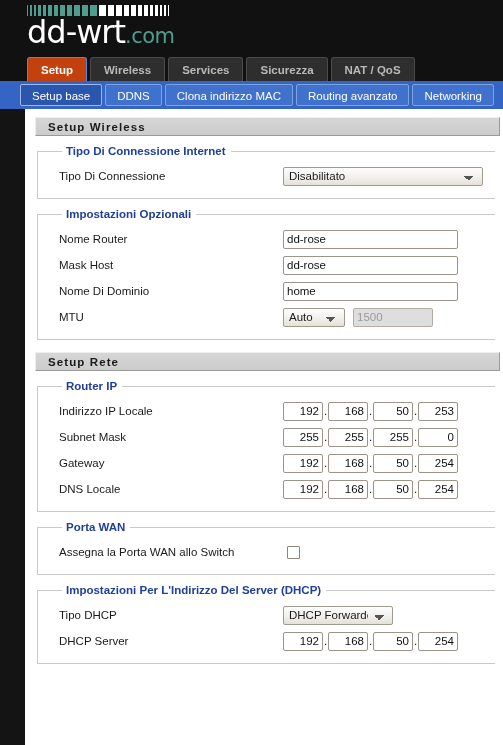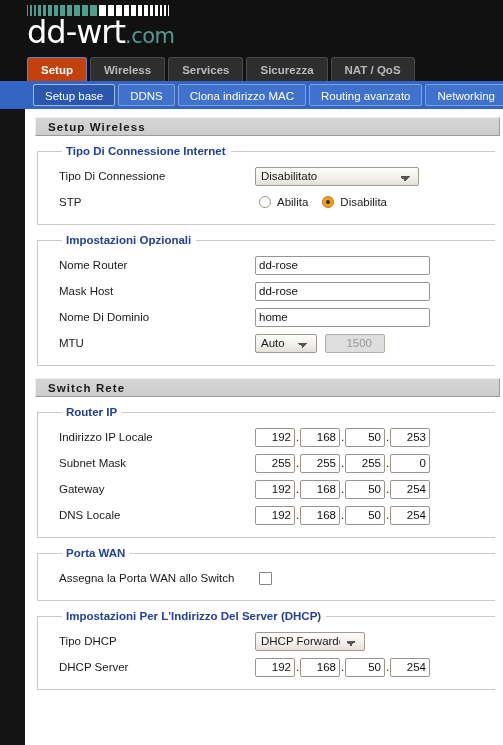--- a/index.html
+++ b/index.html
@@ -98,21 +98,21 @@
     background: #c2410c;
     color: #ffffff;
     border-color: #5a86d8;
   }
 
   
   .subtabbar {
     position: relative;
     height: 28px;
     background: #3465c4;
-    padding-left: 33px;
+    padding-left: 20px;
     display: flex;
     align-items: center;
     gap: 3px;
     overflow: hidden;
   }
   .subtab {
     height: 22px;
     line-height: 22px;
     padding: 0 11px;
     font-size: 11.5px;
@@ -184,20 +184,21 @@
     white-space: nowrap;
   }
   .fs-body { padding: 3px 0 0 0; }
 
   
   .row {
     display: flex;
     align-items: center;
     min-height: 26px;
     padding-left: 21px;
+    gap: 28px;
   }
   .row .lbl {
     width: 196px;
     font-size: 11.5px;
     color: #1a1a1a;
     white-space: nowrap;
   }
   .row .ctl { display: flex; align-items: center; }
 
   
@@ -217,43 +218,42 @@
       linear-gradient(135deg, #555 50%, transparent 50%),
       linear-gradient(to bottom, #fdfdfd 0%, #f2f0ec 55%, #e4e1da 100%);
     background-position:
       calc(100% - 13px) 8px,
       calc(100% - 8px) 8px,
       0 0;
     background-size: 5px 5px, 5px 5px, 100% 100%;
     background-repeat: no-repeat;
     cursor: pointer;
   }
-  select.dd.w-wide { width: 164px; }
+  select.dd.w-wide { width: 200px; }
   select.dd.w-mtu  { width: 62px; }
   select.dd.w-dhcp { width: 110px; }
   select.dd::-ms-expand { display: none; }
 
   input.tx {
     height: 19px;
     font-family: "Liberation Sans", sans-serif;
     font-size: 11.5px;
     color: #111111;
     background: #ffffff;
     border: 1px solid #9a948a;
     border-radius: 2px;
     padding: 0 3px;
   }
   input.tx.w-name { width: 175px; }
   input.tx.dis {
     background: #dedede;
     color: #9a9a9a;
     border: 1px solid #b3ada3;
-    text-align: right;
-    padding-right: 12px;
-    width: 60px;
+    padding-right: 24px;
+    width: 80px;
   }
 
   .octets { display: flex; align-items: center; }
   .octets input.oct {
     width: 40px;
     height: 19px;
     font-family: "Liberation Sans", sans-serif;
     font-size: 11.5px;
     color: #111111;
     text-align: right;
@@ -375,35 +375,20 @@
         <legend>Tipo Di Connessione Internet</legend>
         <div class="fs-body">
           <div class="row">
             <div class="lbl">Tipo Di Connessione</div>
             <div class="ctl">
               <select class="dd w-wide">
                 <option>Disabilitato</option>
               </select>
             </div>
           </div>
-          <div class="row">
-            <div class="lbl">STP</div>
-            <div class="ctl ctl-pad">
-              <div class="radios">
-                <label class="radio-item">
-                  <span class="rad"></span>
-                  <span>Abilita</span>
-                </label>
-                <label class="radio-item">
-                  <span class="rad on"></span>
-                  <span>Disabilita</span>
-                </label>
-              </div>
-            </div>
-          </div>
         </div>
       </fieldset>
 
       <fieldset class="fs">
         <legend>Impostazioni Opzionali</legend>
         <div class="fs-body">
           <div class="row">
             <div class="lbl">Nome Router</div>
             <div class="ctl">
               <input class="tx w-name" type="text" value="dd-rose" style="">
@@ -426,21 +411,21 @@
             <div class="ctl">
               <select class="dd w-mtu">
                 <option>Auto</option>
               </select>
               <input class="tx dis" type="text" disabled="" style="margin-left: 8px;" value="1500">
             </div>
           </div>
         </div>
       </fieldset>
 
-      <div class="sect-bar" style="margin-top:12px;">Switch Rete</div>
+      <div class="sect-bar" style="margin-top:12px;">Setup Rete</div>
 
       <fieldset class="fs">
         <legend>Router IP</legend>
         <div class="fs-body" id="router-ip-rows">
             <div class="row">
               <div class="lbl">Indirizzo IP Locale</div>
               <div class="ctl">
                 <div class="octets">
                   <input class="oct" type="text" value="192" style="">
                   <span class="dot">.</span>

